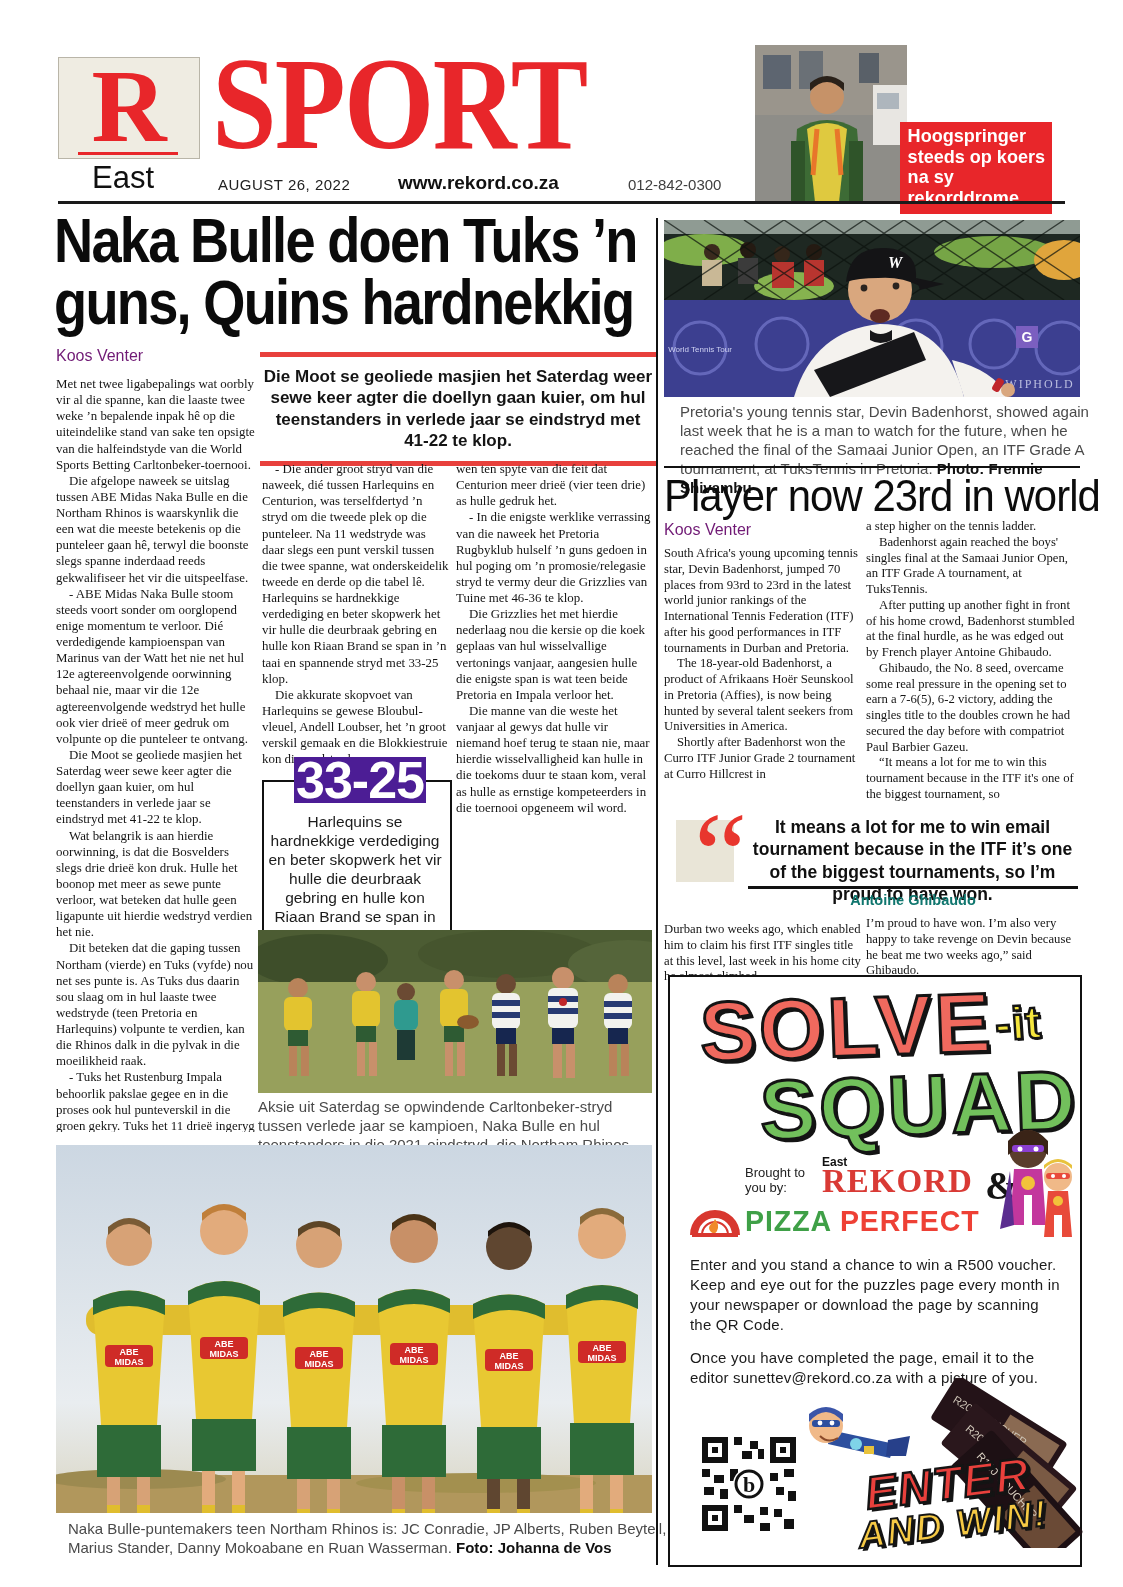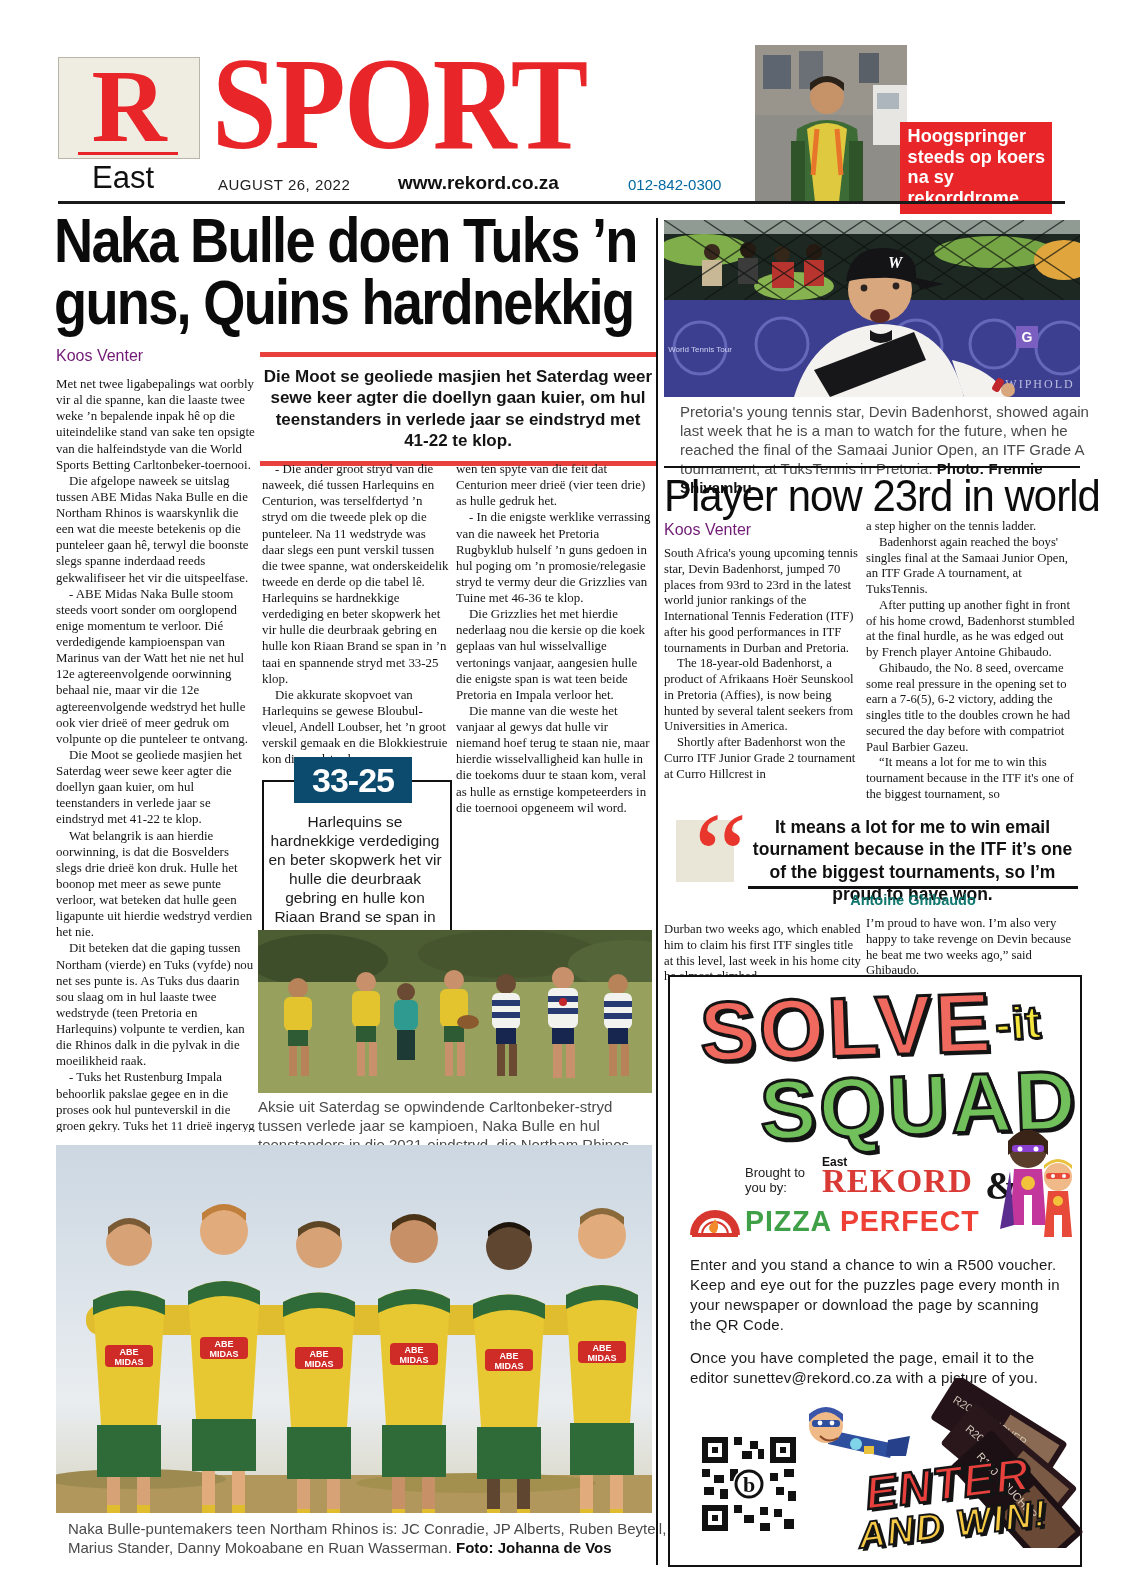--- a/index.html
+++ b/index.html
@@ -9,41 +9,41 @@
   
   #logo-box{left:58px;top:57px;width:140px;height:100px;background:#efece2;border:1px solid #b9b5a8;
             text-align:center;}
   #logo-r{font-family:"Liberation Serif",serif;font-weight:bold;font-size:104px;line-height:0.92;color:#e8262a;}
   #logo-underline{left:78px;top:152px;width:100px;height:3px;background:#e8262a;}
   #edition{left:92px;top:160px;font-size:31px;color:#101010;}
   #sport-title{left:212px;top:38px;font-family:"Liberation Serif",serif;font-weight:bold;color:#e8262a;
                font-size:132px;line-height:1;transform:scaleX(0.88);transform-origin:left top;letter-spacing:-2px;}
   #mast-date{left:218px;top:176px;font-size:15px;letter-spacing:0.5px;color:#222;}
   #mast-site{left:398px;top:172px;font-size:19px;font-weight:bold;color:#111;}
-  #mast-phone{left:628px;top:176px;font-size:15px;color:#0369a1;}
+  #mast-phone{left:628px;top:176px;font-size:15px;color:#404040;}
   #mast-rule{left:58px;top:201px;width:1007px;height:3px;background:#1a1a1a;}
   #teaser-box{left:900px;top:122px;width:146px;background:#e8262a;color:#fff;padding:4px 6px 6px 8px;
               font-weight:bold;font-size:19px;line-height:1.08;transform:scaleX(0.95);transform-origin:left top;}
   
   #lead-headline{left:54px;top:210px;width:700px;font-weight:bold;font-size:63px;line-height:0.98;
                  letter-spacing:-2px;transform:scaleX(0.86);transform-origin:left top;color:#0b0b0b;}
   .byline{font-size:16px;color:#701a75;}
   #lead-byline{left:56px;top:347px;}
   #standfirst{left:260px;top:352px;width:392px;border-top:5px solid #e8403c;border-bottom:5px solid #e8403c;
               padding:9px 2px 10px 2px;font-weight:bold;font-size:17px;line-height:1.25;text-align:center;color:#141414;}
   .serifcol{font-family:"Liberation Serif",serif;font-size:12.9px;line-height:1.25;color:#151515;overflow:hidden;}
   .serifcol p{margin:0;}
   .serifcol p.ind{text-indent:13px;}
   #col1{left:56px;top:376px;width:199px;height:756px;}
   #col2{left:262px;top:461px;width:187px;height:306px;}
   #col3{left:456px;top:461px;width:195px;height:470px;}
   
   #score-box{left:262px;top:780px;width:186px;height:150px;border:2px solid #111;background:#fff;}
-  #score-tab{left:294px;top:757px;width:118px;height:46px;background:#0c4a6e;color:#fff;text-align:center;
-             font-weight:bold;font-size:34px;line-height:46px;letter-spacing:-1px;}
+  #score-tab{left:294px;top:757px;width:132px;height:46px;background:#4c1d95;color:#fff;text-align:center;
+             font-weight:bold;font-size:52px;line-height:46px;letter-spacing:-1px;}
   #score-text{left:268px;top:812px;width:174px;font-size:15.5px;line-height:1.23;text-align:center;color:#1c1c1c;}
   .caption{font-size:15px;line-height:1.26;color:#4a4a4a;}
   .caption b{color:#111;}
   #action-caption{left:258px;top:1098px;width:396px;}
   #team-caption{left:68px;top:1520px;width:600px;}
   
   .photo{display:block;}
   
   #v-rule{left:656px;top:218px;width:2px;height:1347px;background:#111;}
   #tennis-caption{left:680px;top:403px;width:416px;}

